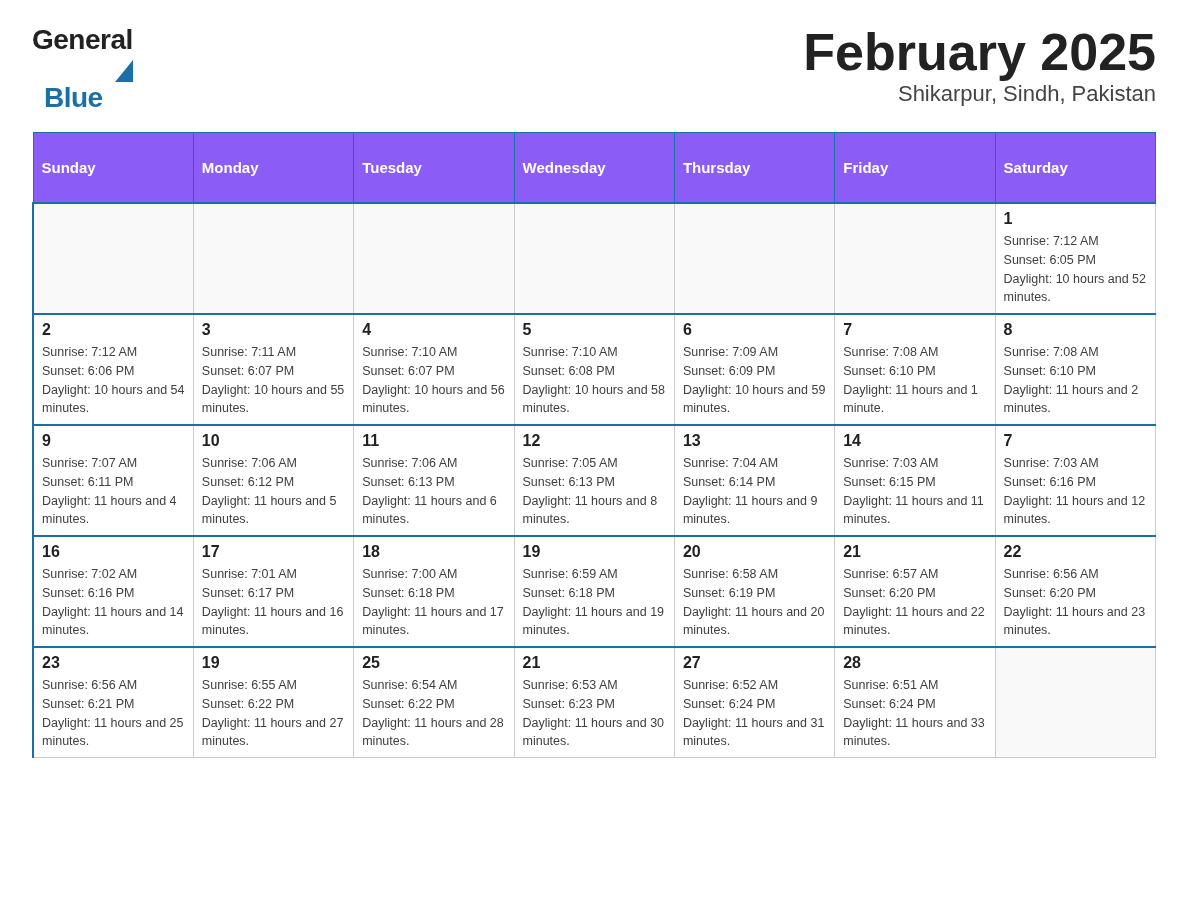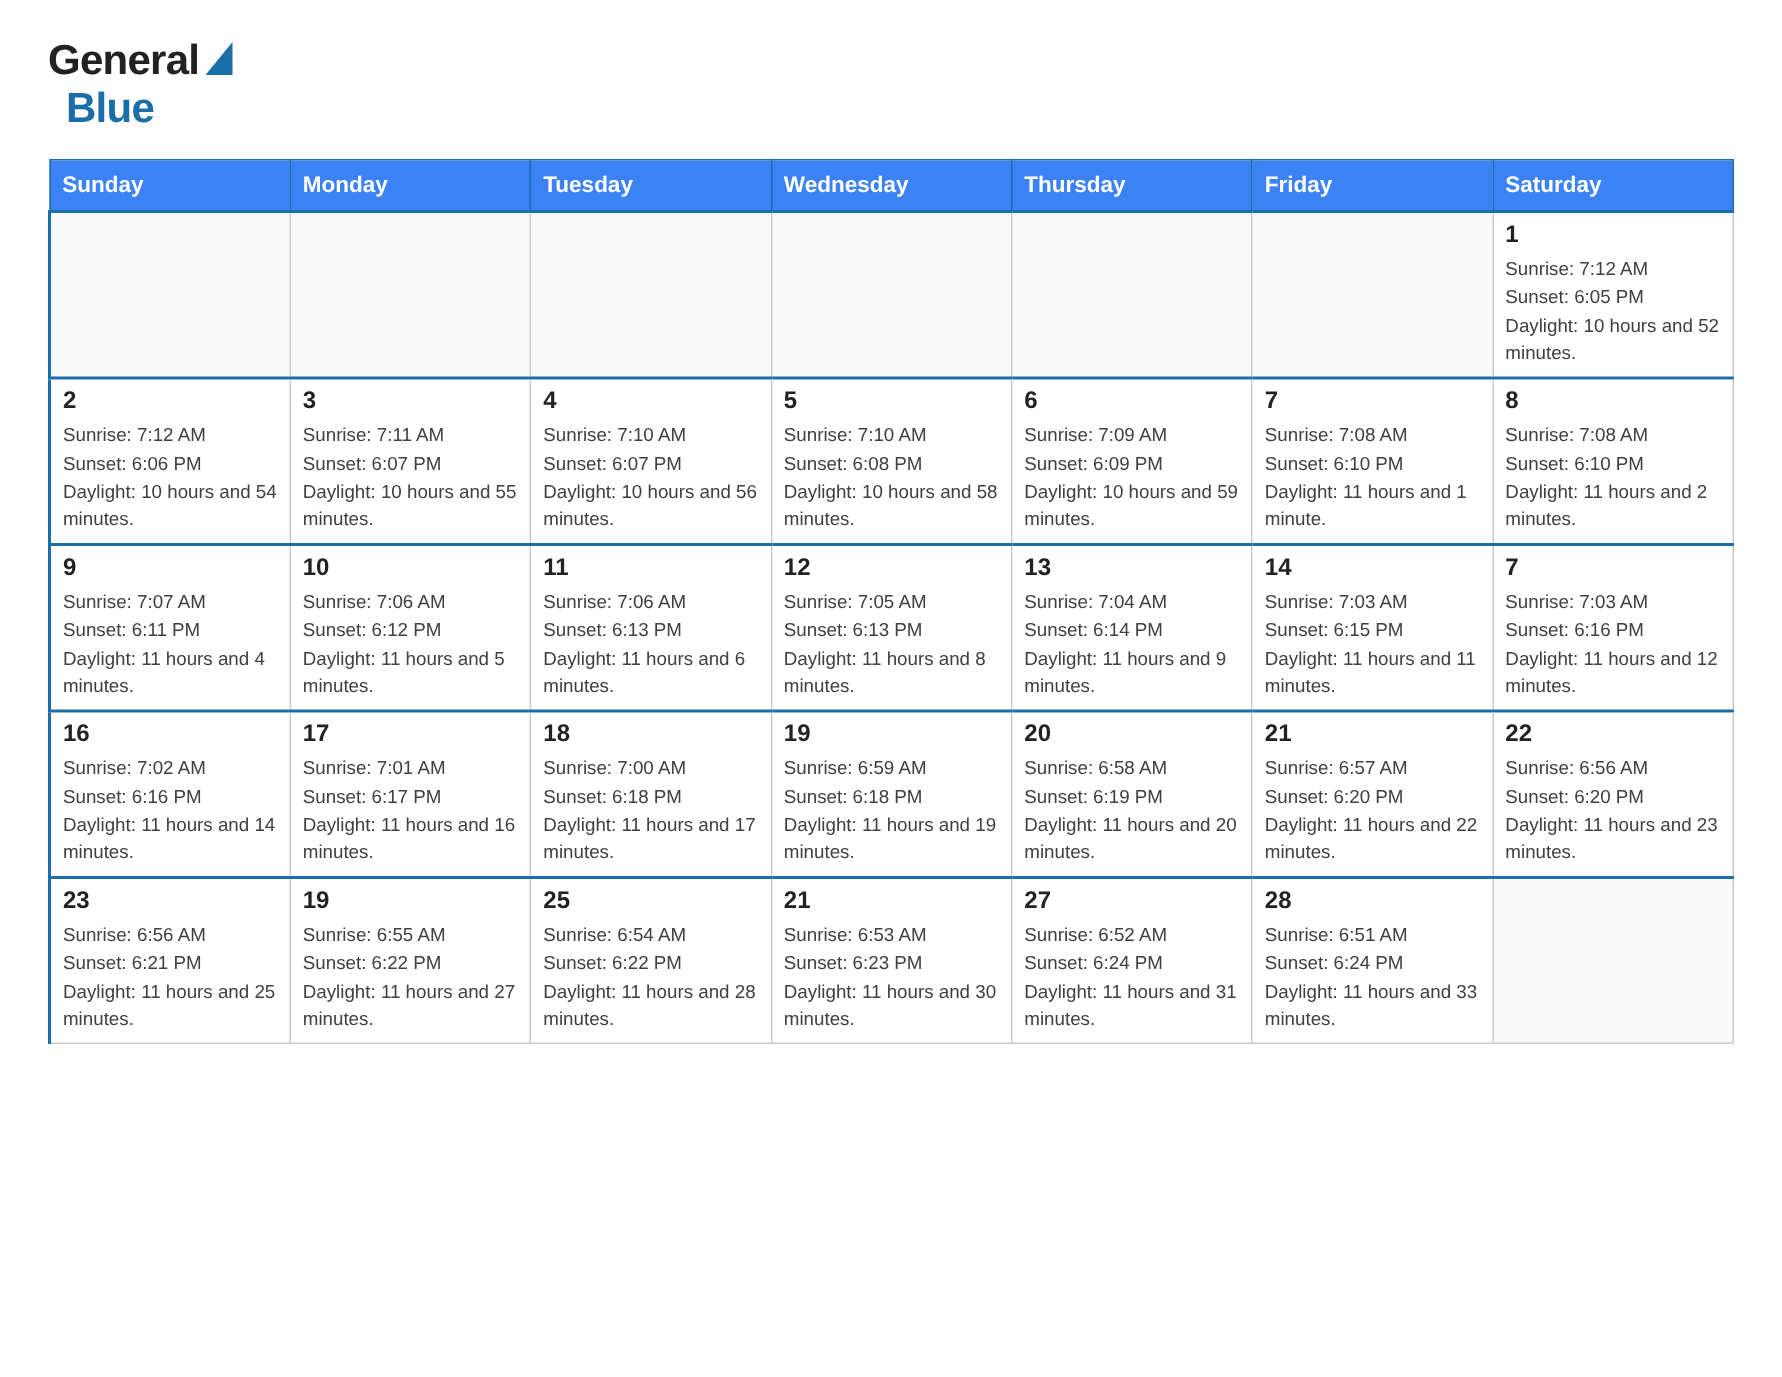--- a/index.html
+++ b/index.html
@@ -17,21 +17,22 @@
       align-items: flex-start;
       margin-bottom: 18px;
     }
     .logo {
       display: flex;
       flex-direction: column;
       align-items: flex-start;
     }
     .logo-top {
       display: flex;
-      align-items: flex-start;
+      align-items: flex-end;
+      flex-direction: column;
     }
     .logo-general {
       font-size: 28px;
       font-weight: bold;
       color: #222;
       letter-spacing: -0.5px;
     }
     .logo-triangle {
       width: 0;
       height: 0;
@@ -59,25 +60,25 @@
     .title-block h2 {
       font-size: 22px;
       font-weight: normal;
       color: #444;
     }
     .calendar {
       width: 100%;
       border-collapse: collapse;
     }
     .calendar thead tr th {
-      background-color: #3b82f6;
+      background-color: #8b5cf6;
       color: #fff;
       font-size: 15px;
       font-weight: bold;
-      padding: 8px 8px;
+      padding: 26px 8px;
       text-align: left;
       border: 1px solid #1a6fa8;
     }
     .calendar tbody tr td {
       border: 1px solid #ccc;
       vertical-align: top;
       padding: 6px 8px;
       min-height: 100px;
       width: 14.28%;
       font-size: 13px;
@@ -107,20 +108,24 @@
 </head>
 <body>
 
 <div class="header">
   <div class="logo">
     <div class="logo-top">
       <span class="logo-general">General</span>
       <div class="logo-triangle"></div>
     </div>
     <span class="logo-blue">Blue</span>
+  </div>
+  <div class="title-block">
+    <h1>February 2025</h1>
+    <h2>Shikarpur, Sindh, Pakistan</h2>
   </div>
 </div>
 
 <table class="calendar">
   <thead>
     <tr>
         <th>Sunday</th>
         <th>Monday</th>
         <th>Tuesday</th>
         <th>Wednesday</th>

